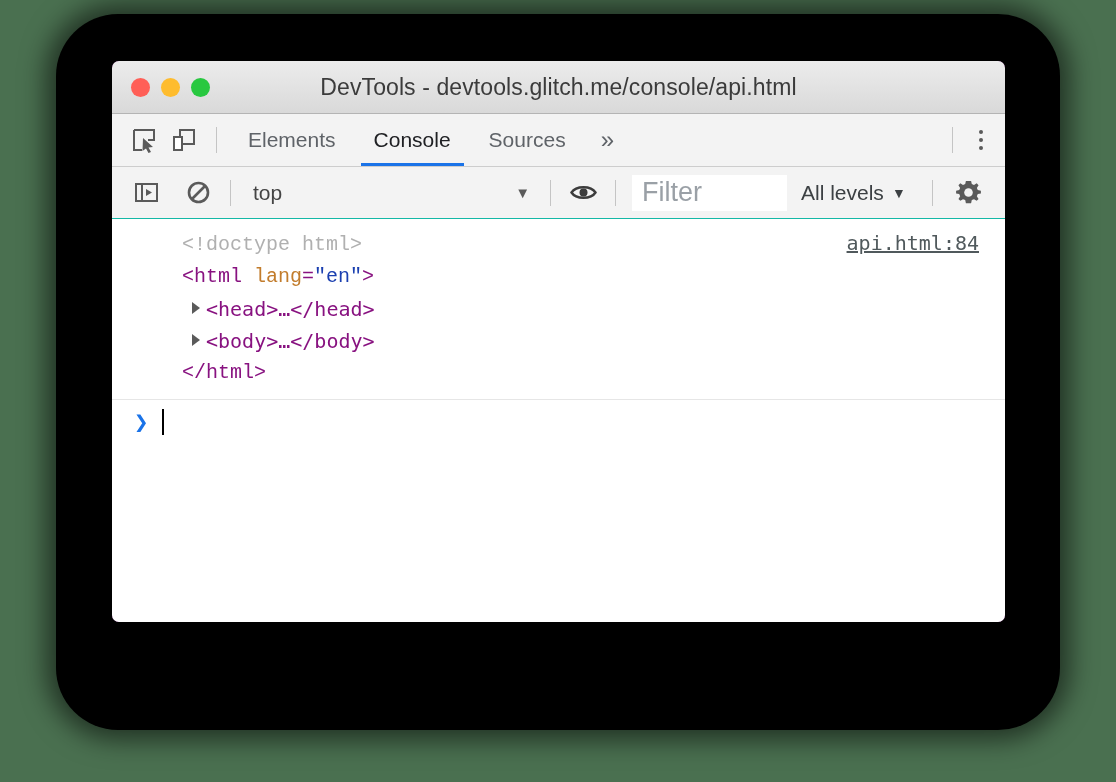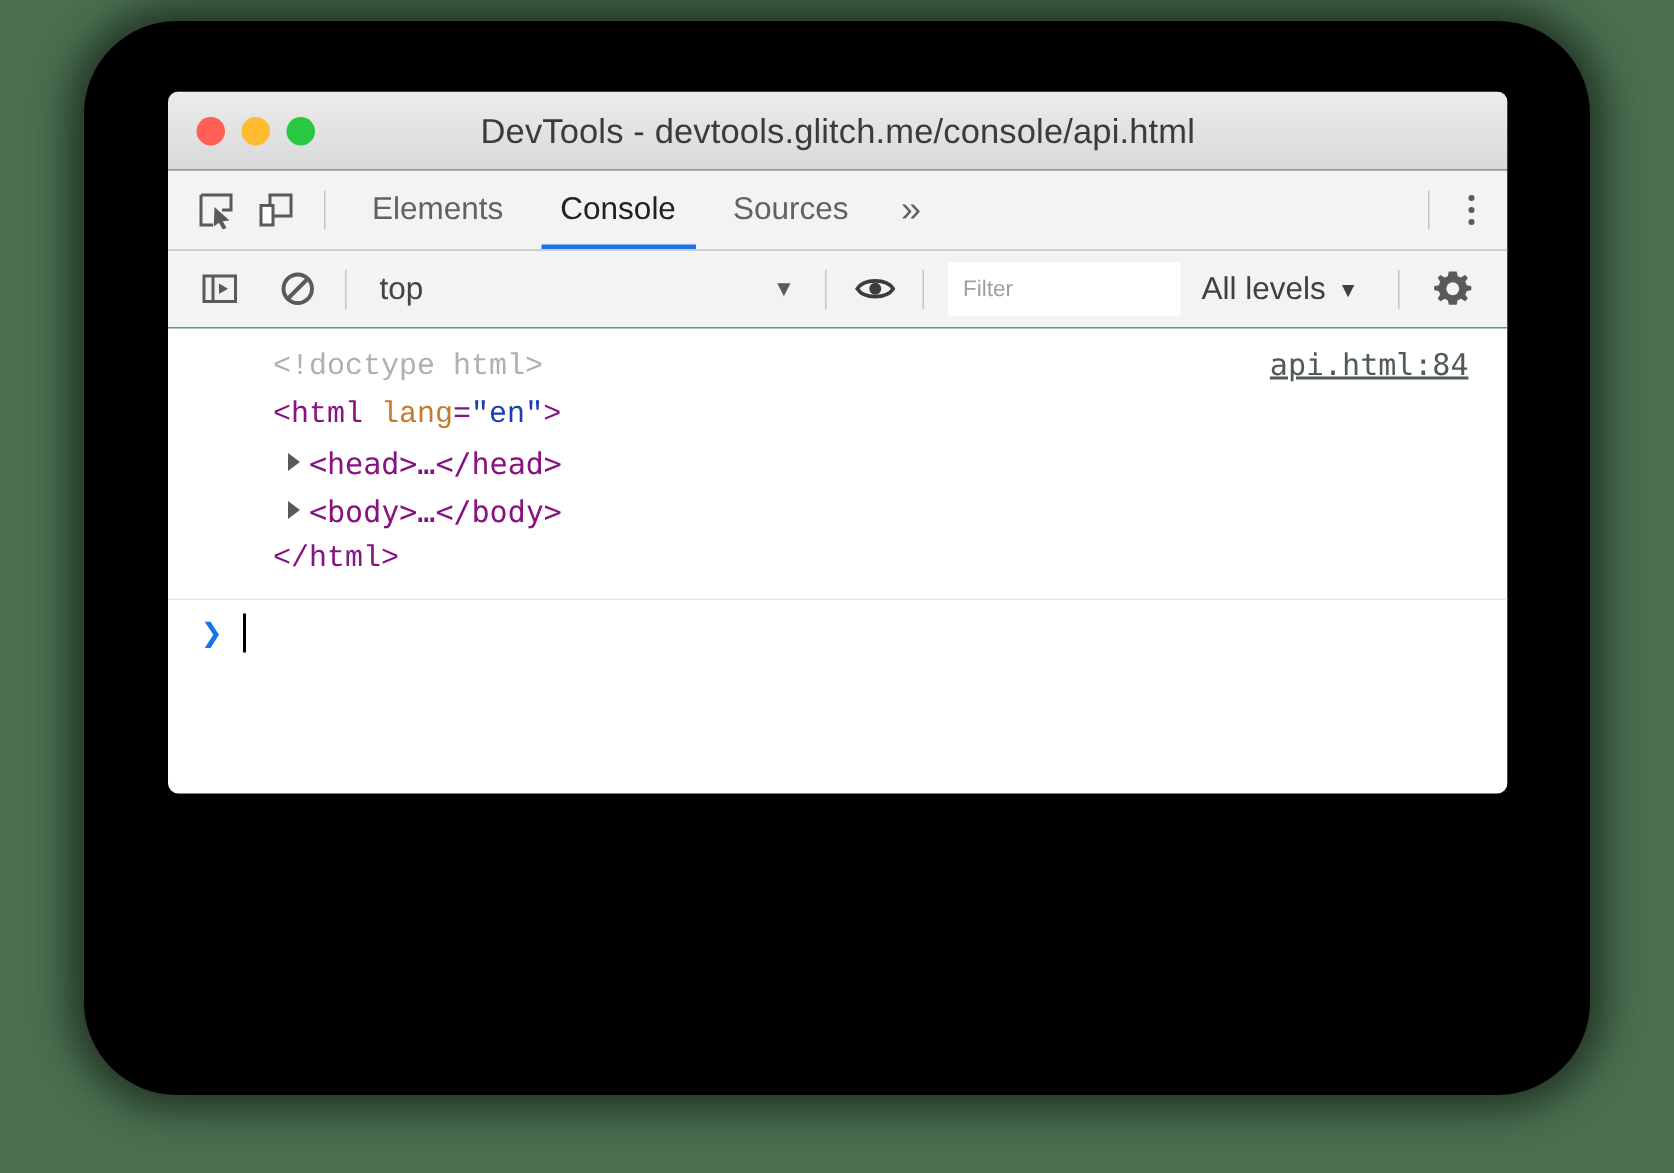--- a/index.html
+++ b/index.html
@@ -25,22 +25,22 @@
     border-radius: 62px;
     box-shadow: 0 0 26px 10px rgba(0,0,0,0.55);
   }
 
   
   .window {
     position: absolute;
     left: 112px;
     top: 61px;
     width: 893px;
-    height: 468px;
-    background: #0f172a;
+    height: 561px;
+    background: #701a75;
     border-radius: 7px;
     overflow: hidden;
     box-shadow: 0 2px 6px rgba(0,0,0,0.35);
   }
 
   
   .titlebar {
     position: relative;
     height: 52px;
     background: linear-gradient(#ececec, #d9d9d9);
@@ -165,21 +165,21 @@
     margin-left: auto;
     font-size: 15px;
     color: #5a5a5a;
     padding-right: 8px;
   }
   .filter-input {
     width: 155px;
     height: 36px;
     background: #ffffff;
     border: none;
-    font-size: 15px;
+    font-size: 27px;
     color: #9aa0a6;
     padding: 0 10px;
     box-sizing: border-box;
     font-family: "Liberation Sans", sans-serif;
     outline: none;
     margin-left: 4px;
   }
   .filter-input::placeholder { color: #9aa0a6; }
   .levels {
     font-size: 21px;

